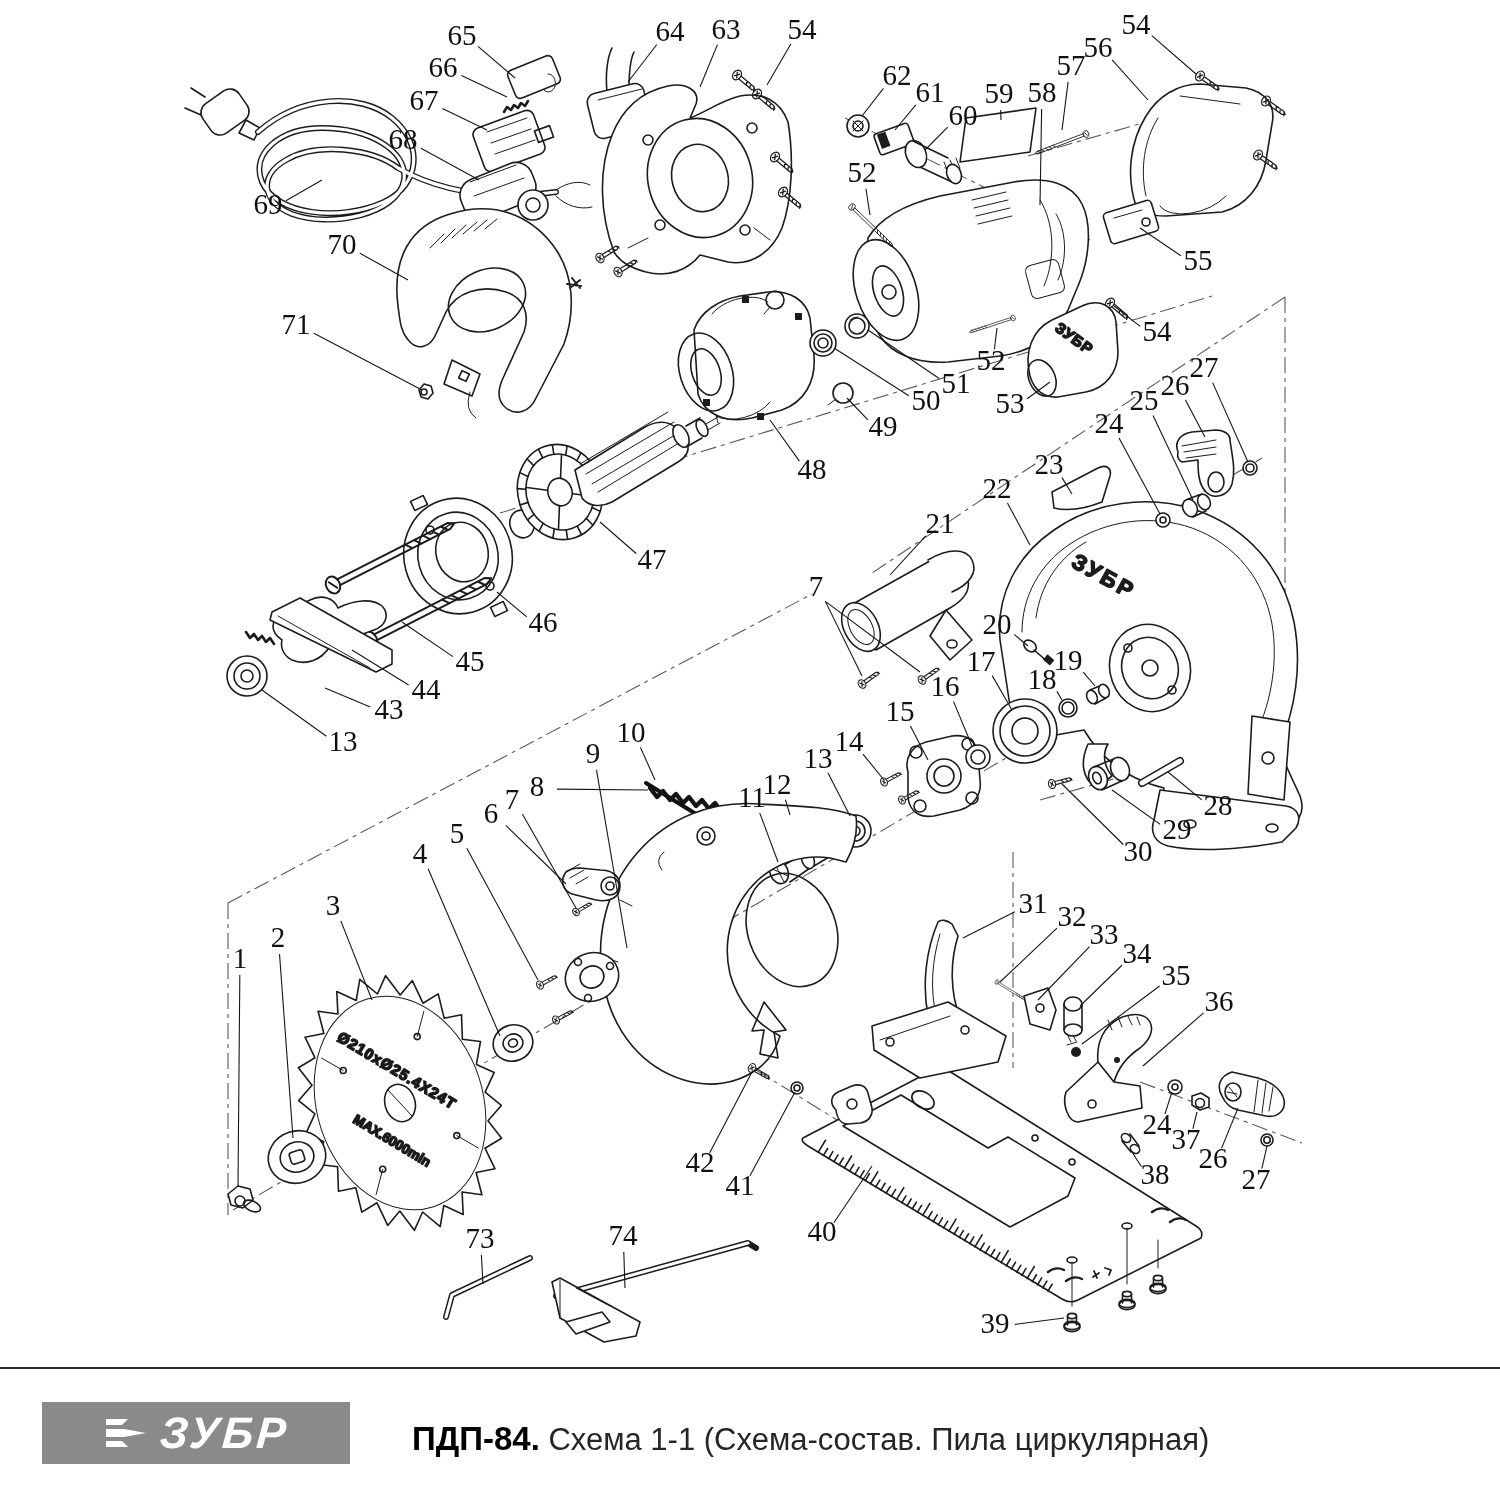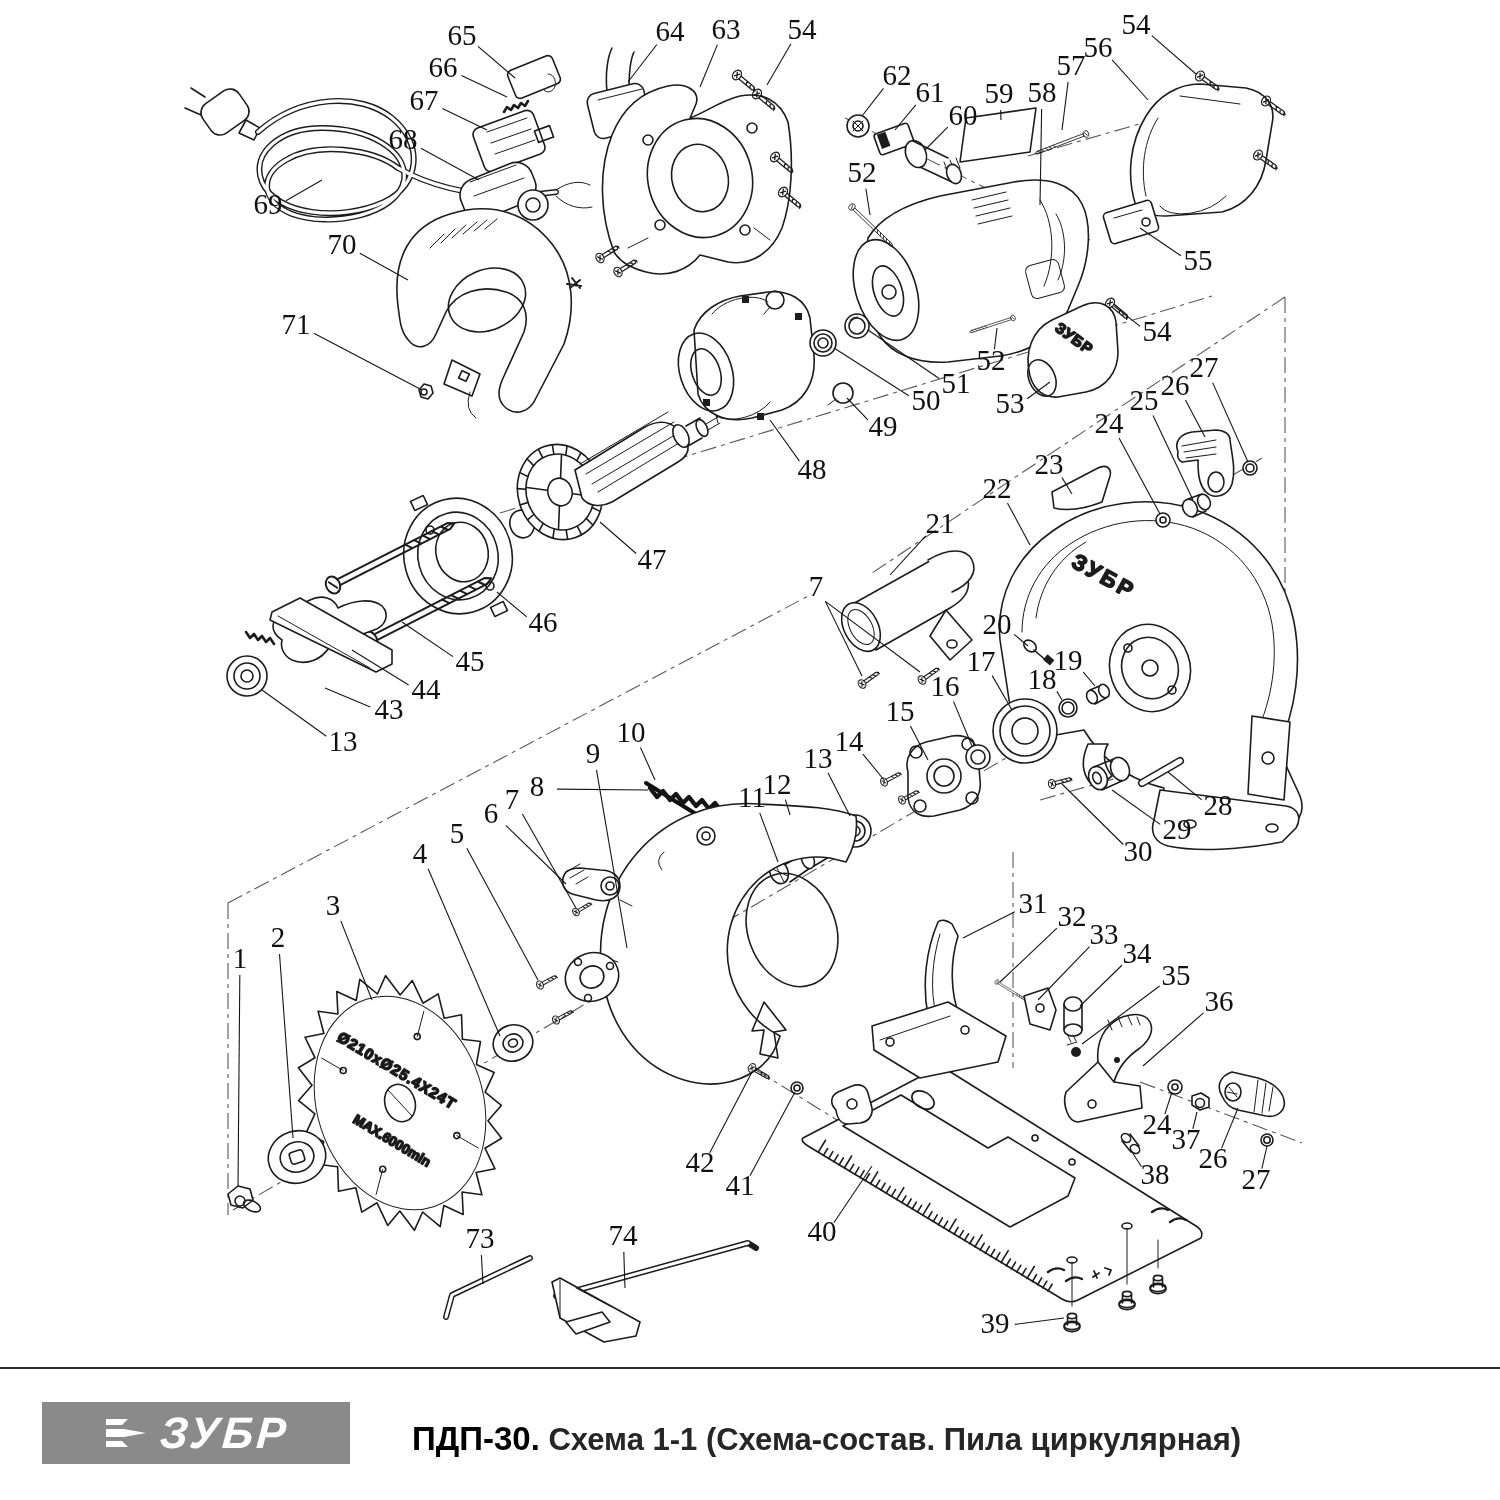--- a/index.html
+++ b/index.html
@@ -15,21 +15,21 @@
   .leaders line{stroke:#161616;stroke-width:1.1;}
   .lbl{font-family:"Liberation Serif",serif;font-size:29px;fill:#101010;}
   .bladetxt{font-family:"Liberation Sans",sans-serif;font-weight:bold;fill:#101010;}
   .brandtxt{font-family:"Liberation Sans",sans-serif;font-weight:bold;fill:#1c1c1c;}
   .rule{position:absolute;left:0;width:1500px;top:1367px;border-top:2px solid #2b2b2b;}
   .logo{position:absolute;left:42px;top:1402px;width:308px;height:62px;background:#8a8a8a;
         display:flex;align-items:center;justify-content:center;gap:10px;}
   .logo .word{color:#fff;font-weight:bold;font-style:italic;font-size:44px;letter-spacing:3px;transform:skewX(-4deg);}
   .title{position:absolute;left:412px;top:1420px;white-space:nowrap;color:#222;}
   .title b{font-size:33px;color:#000;}
-  .title span{font-size:31px;font-weight:700;color:#262626;}
+  .title span{font-size:31px;font-weight:400;color:#262626;}
 </style>
 </head>
 <body>
 
 <svg id="stage" width="1500" height="1500" viewBox="0 0 1500 1500">
 
   <defs>
     <g id="scr">
       <ellipse cx="0" cy="0" rx="5" ry="6.5"></ellipse>
       <path d="M-2,-3 L2,3 M2,-3 L-2,3 M5,-2.3 L26,-2.3 M5,2.3 L26,2.3 M26,-2.3 L29,0 L26,2.3 M14,-2.3 l3,4.6 m3,-4.6 l3,4.6 m3,-4.6 l3,4.6"></path>
@@ -771,14 +771,14 @@
   <svg width="46" height="40" viewBox="0 0 46 40">
     <g fill="#fff">
       <path d="M2 6 h22 l-6 6 h-16 z"></path>
       <path d="M2 16 h18 l22 4 -22 4 h-18 z"></path>
       <path d="M2 28 h16 l6 6 h-22 z"></path>
     </g>
   </svg>
   <span class="word">ЗУБР</span>
 </div>
 <div class="title">
-  <b>ПДП-30.</b><span> Схема 1-1 (Схема-состав. Пила циркулярная)</span>
+  <b>ПДП-84.</b><span> Схема 1-1 (Схема-состав. Пила циркулярная)</span>
 </div>
 
 </body></html>

